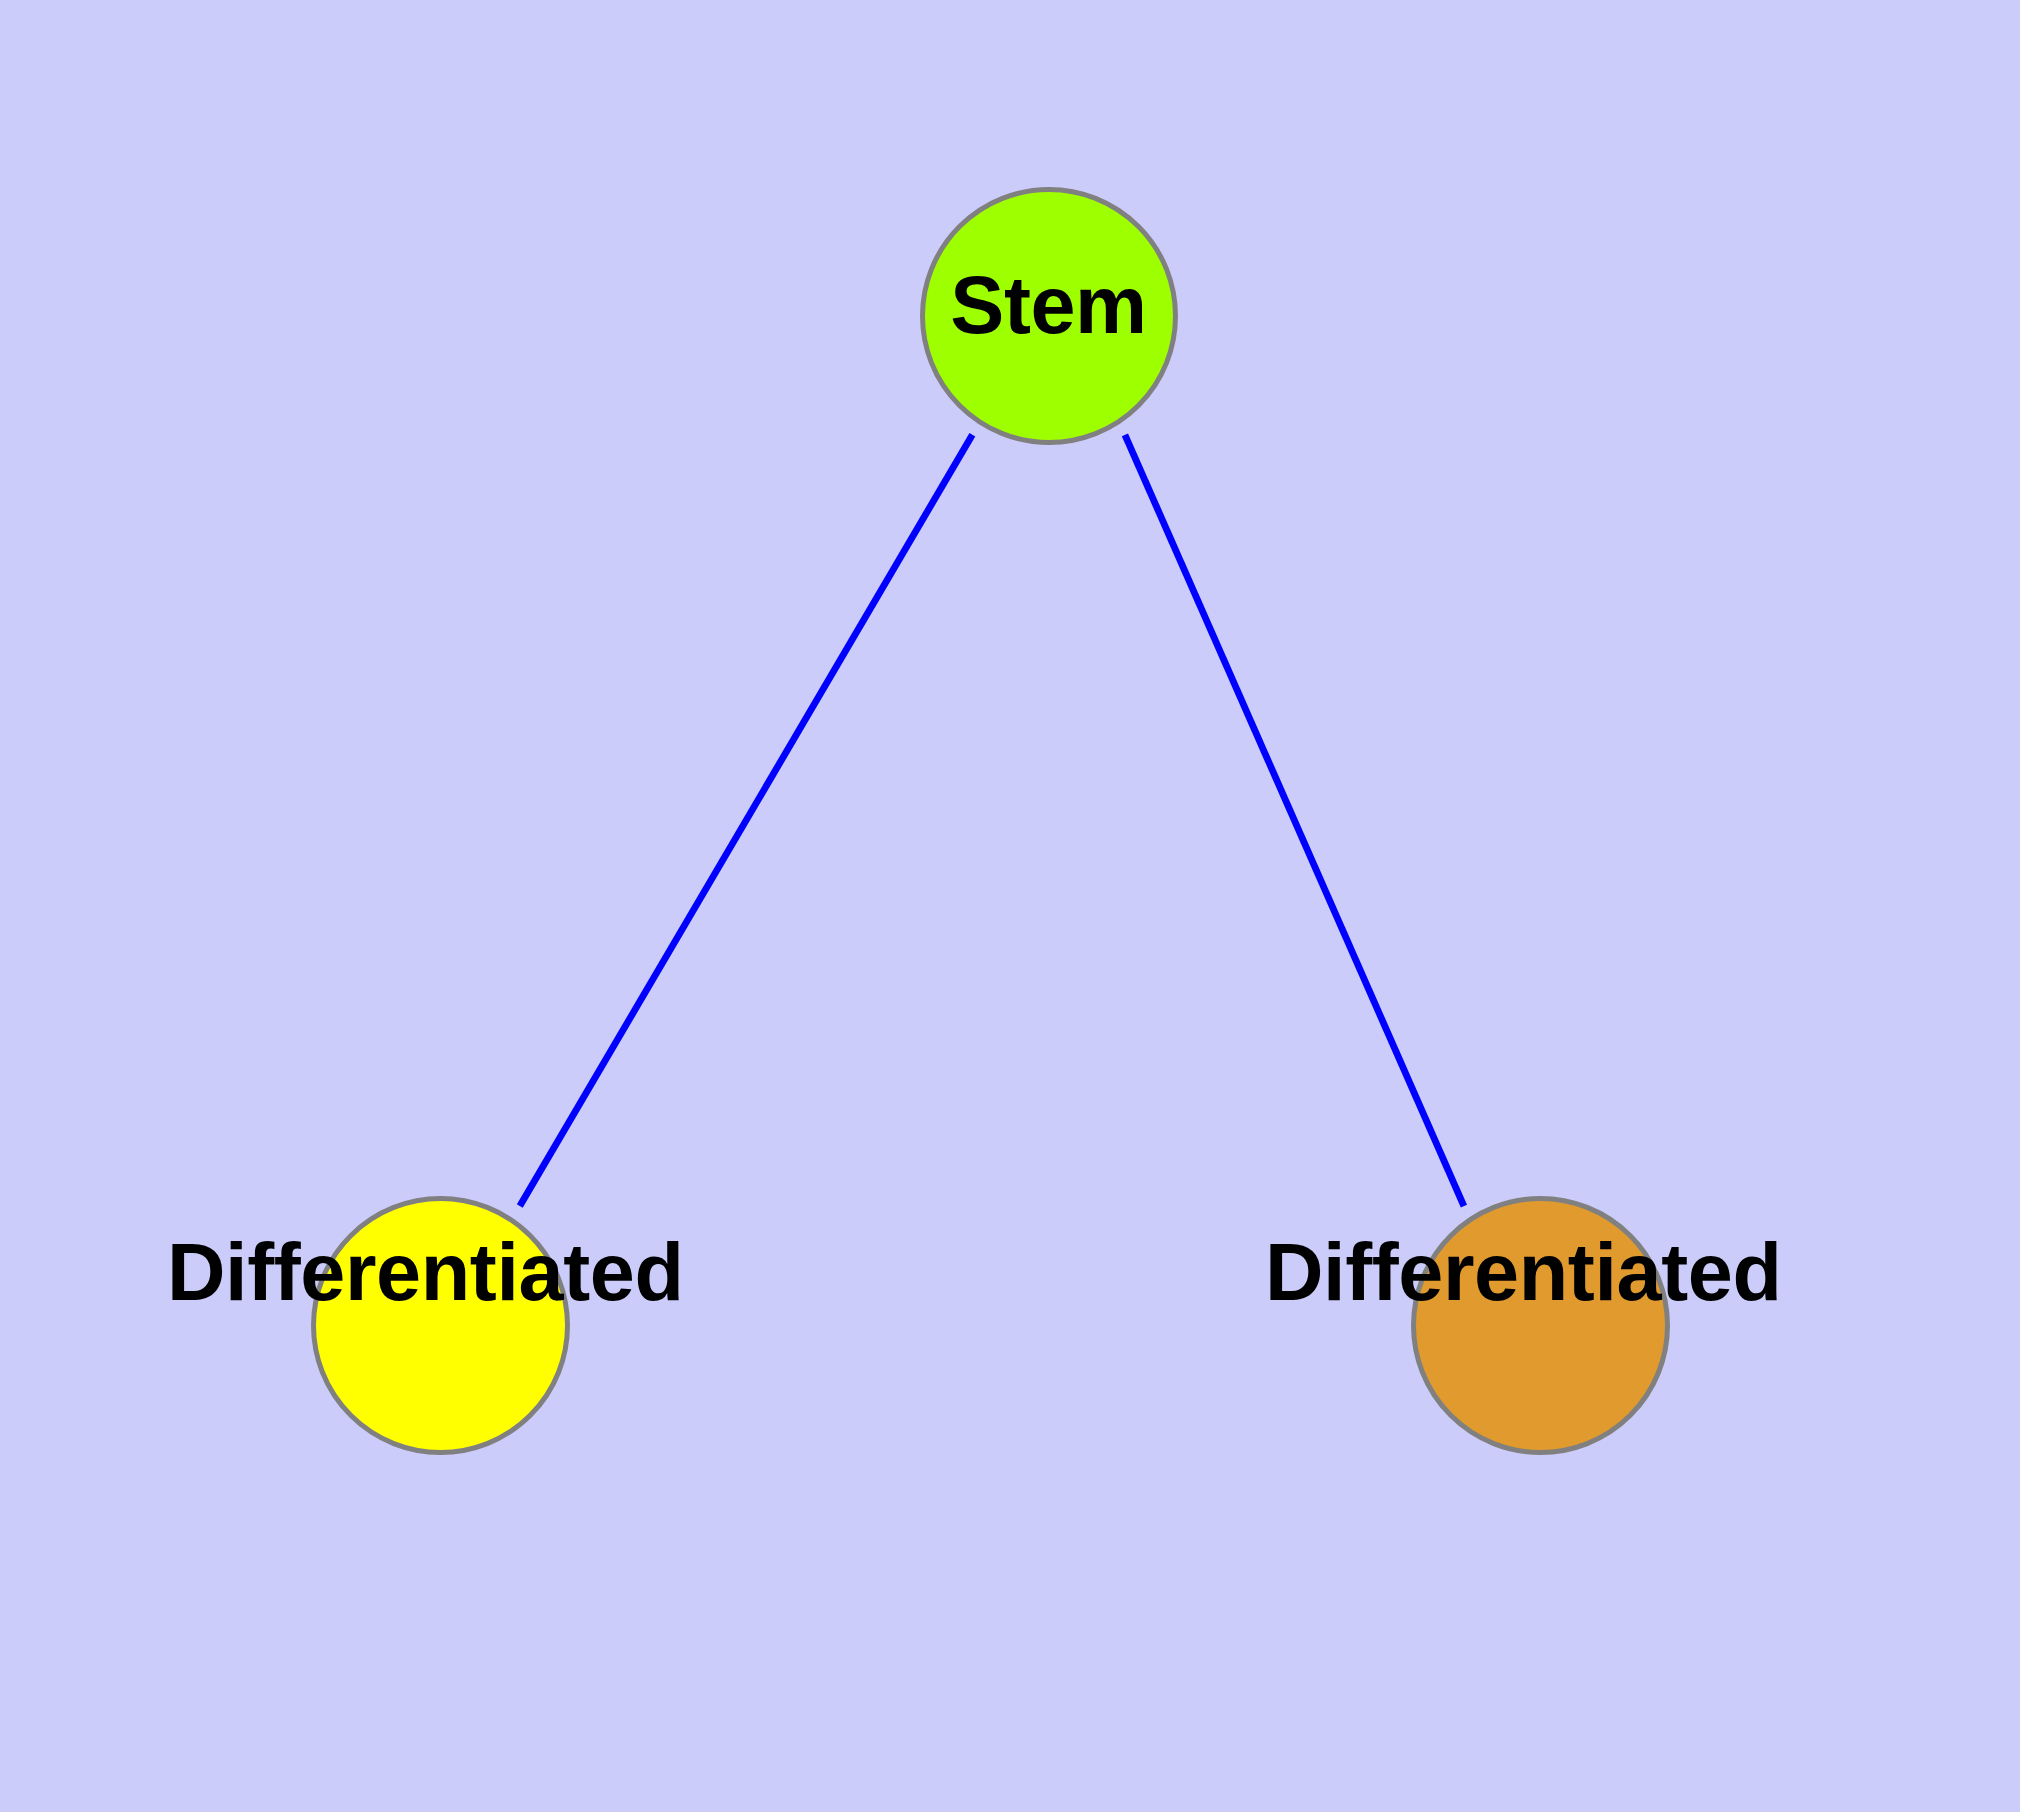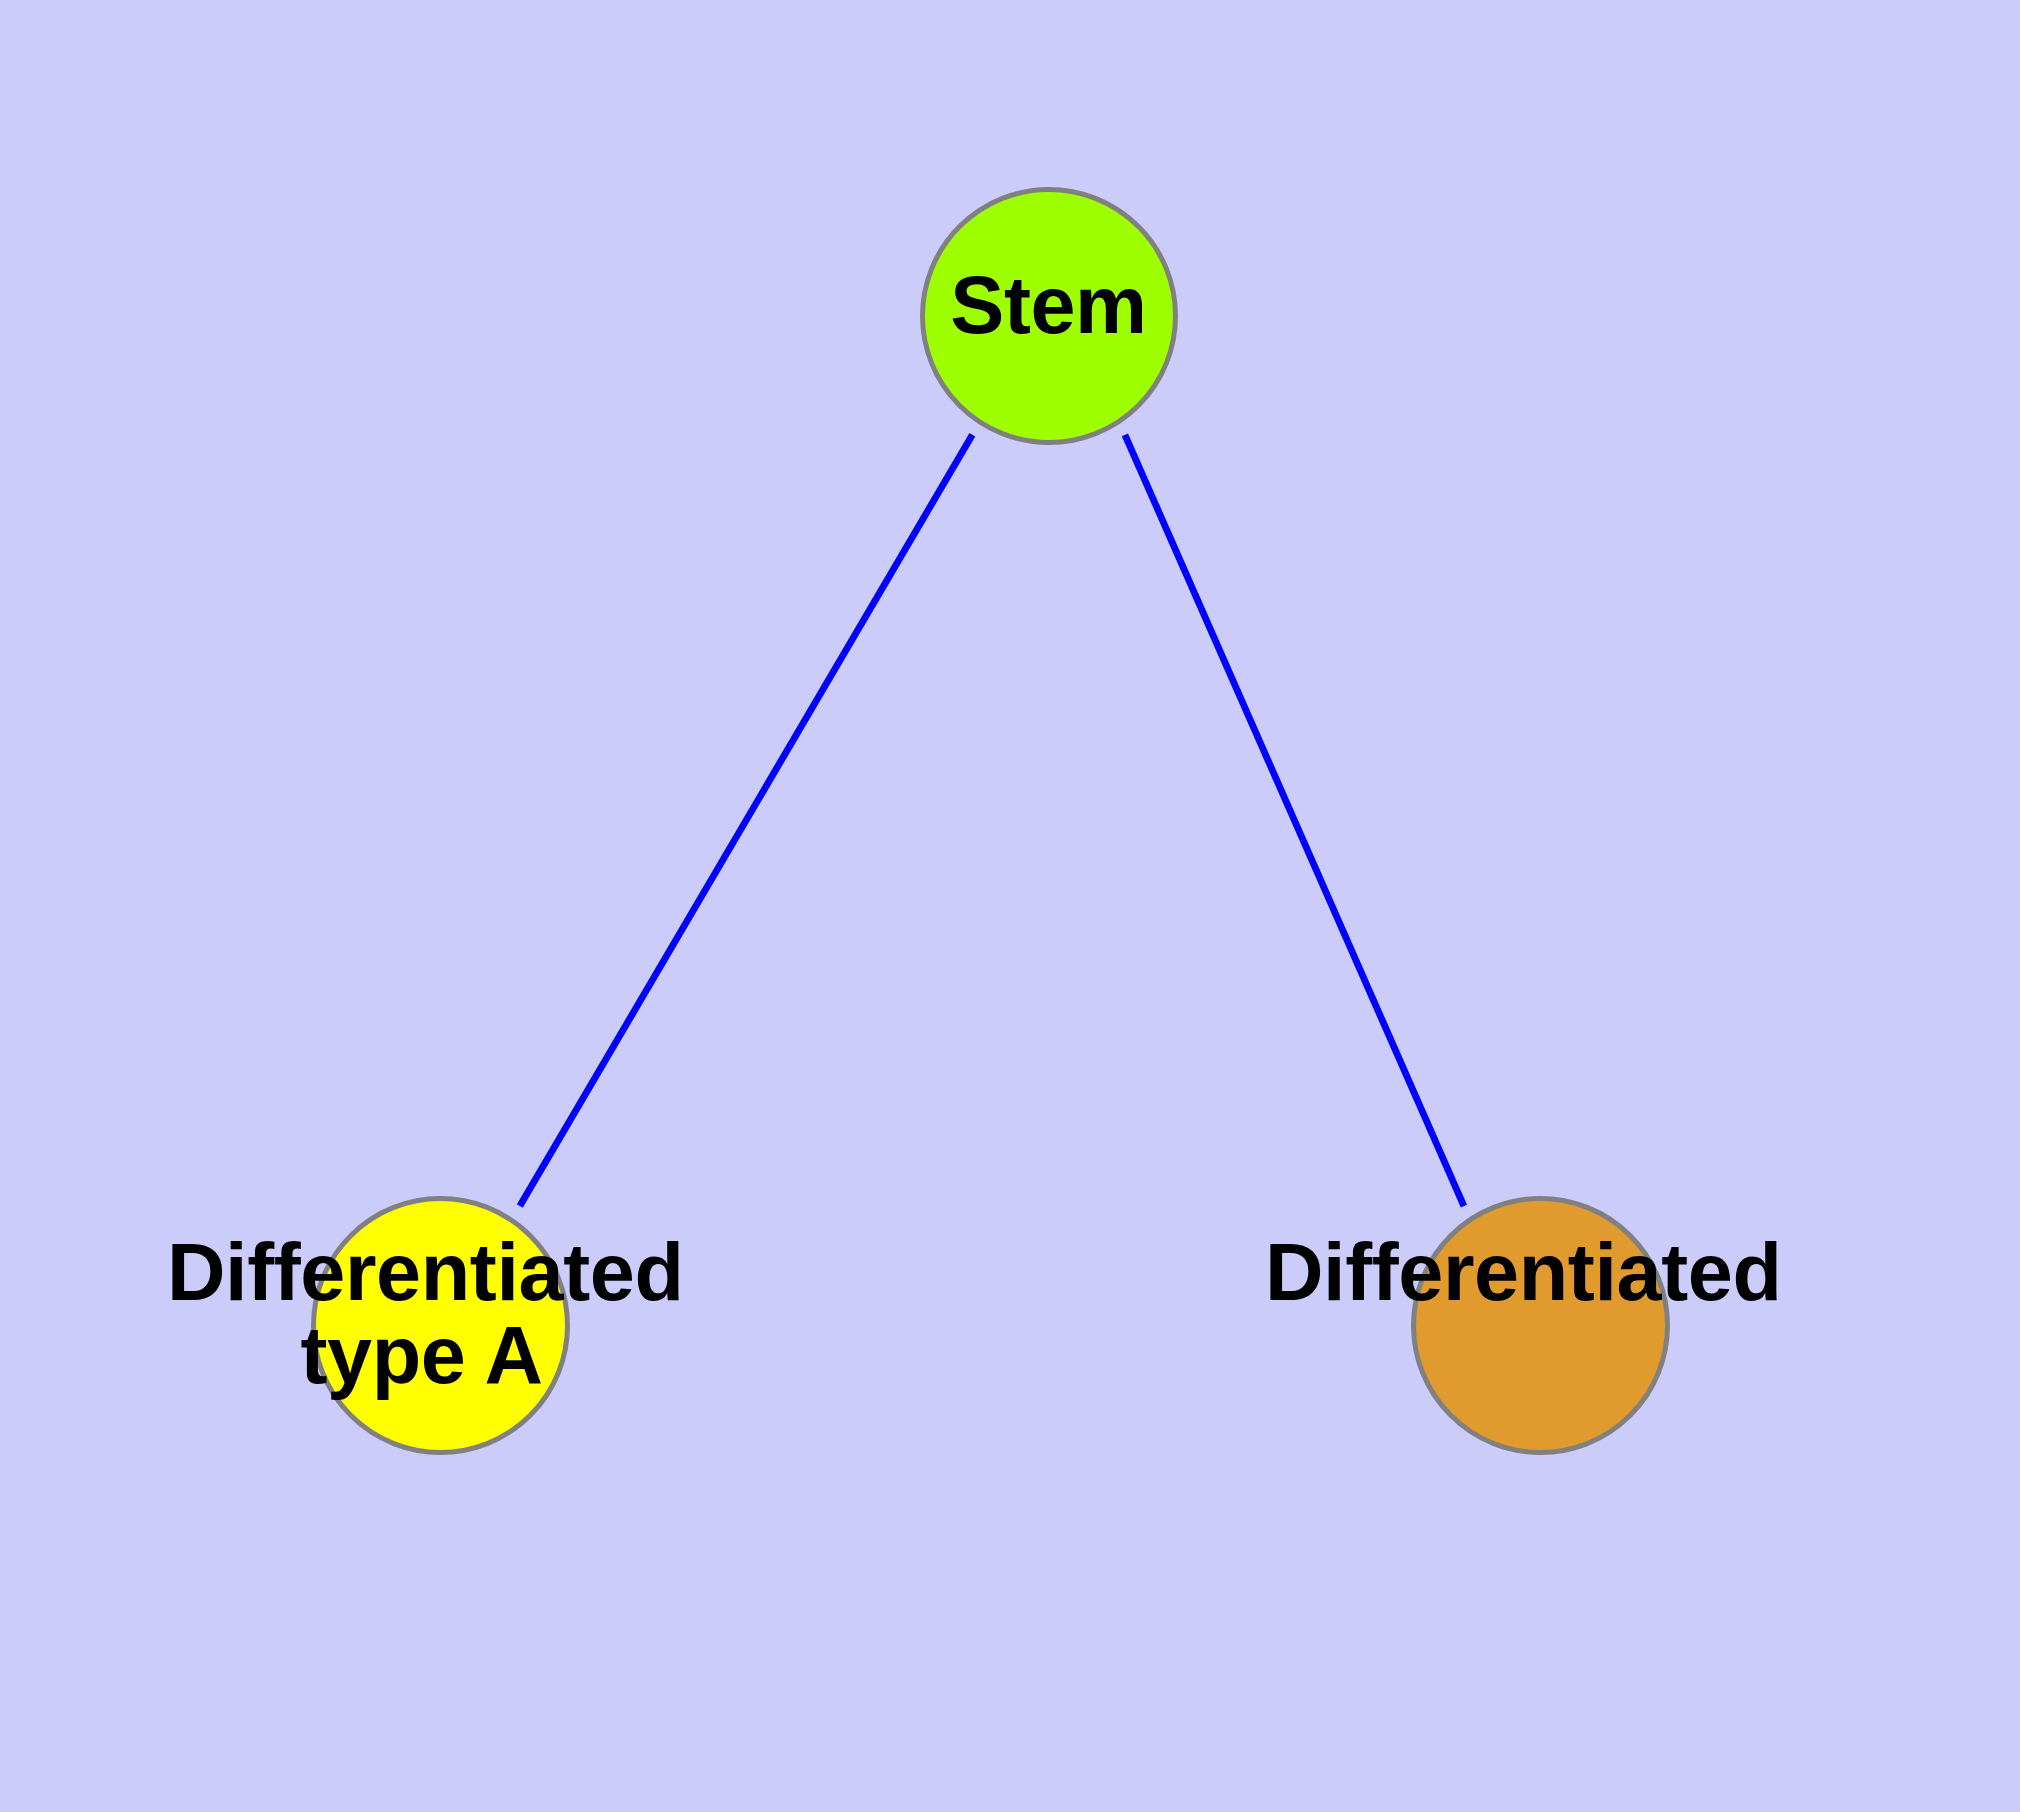--- a/index.html
+++ b/index.html
@@ -90,21 +90,20 @@
   <div class="node node-stem" style="left: 920px; top: 187px; width: 258px; height: 258px; background: rgb(158, 255, 0); border-color: rgb(128, 128, 128);"></div>
   <div class="node node-a" style="left: 311px; top: 1196px; width: 259px; height: 259px; background: rgb(255, 255, 0); border-color: rgb(128, 128, 128);"></div>
   <div class="node node-b" style="left: 1411px; top: 1196px; width: 259px; height: 259px; background: rgb(224, 154, 46); border-color: rgb(128, 128, 128);"></div>
 
   <div class="node-label label-stem">
     <div>Stem</div>
   </div>
 
   <div class="node-label label-a">
     <div>Differentiated</div>
-    <div>type A</div>
   </div>
 
   <div class="node-label label-b">
     <div>Differentiated</div>
   </div>
 
 </div>
 
 
 </body></html>

